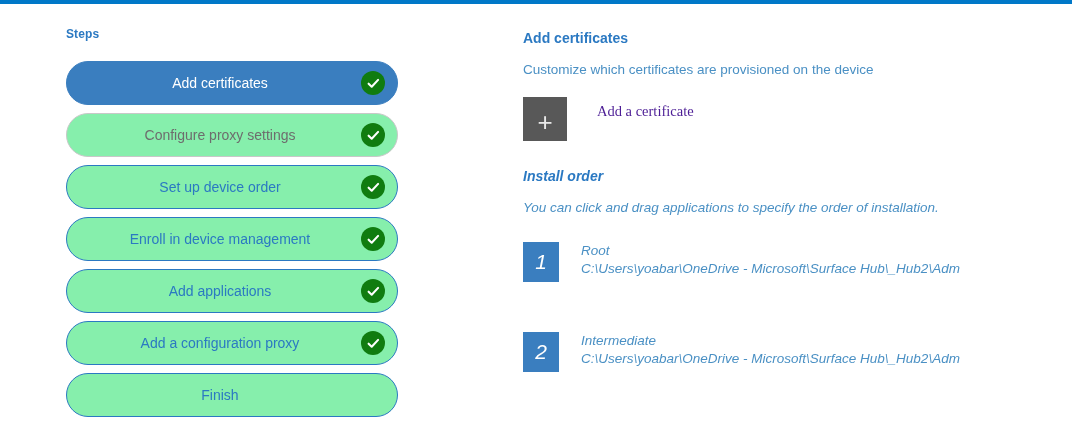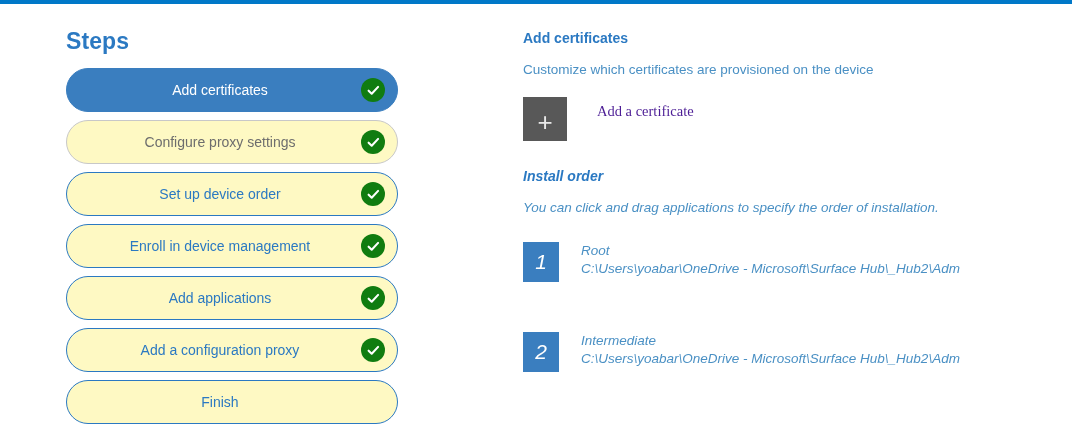--- a/index.html
+++ b/index.html
@@ -37,42 +37,42 @@
   }
 
   
   .steps-panel {
     position: absolute;
     left: 66px;
     top: 18px;
     width: 340px;
   }
   .steps-title {
-    font-size: 23px;
+    font-size: 12px;
     font-weight: bold;
     color: #2b79c2;
     letter-spacing: 0.1px;
-    margin: 8px 0 16px 0;
+    margin: 1px 0 16px 0;
     line-height: 22px;
   }
 
   .step-list {
     display: flex;
     flex-direction: column;
     gap: 8px;
   }
 
   .step-row {
     position: relative;
     box-sizing: border-box;
     width: 332px;
     height: 44px;
     border-radius: 22px;
     border: 1px solid #2b79c2;
-    background: #fef9c3;
+    background: #86efac;
     display: flex;
     align-items: center;
     justify-content: center;
     cursor: pointer;
     padding: 0 44px 0 20px;
   }
   .step-label {
     font-size: 14px;
     color: #2b79c2;
     line-height: 16px;

